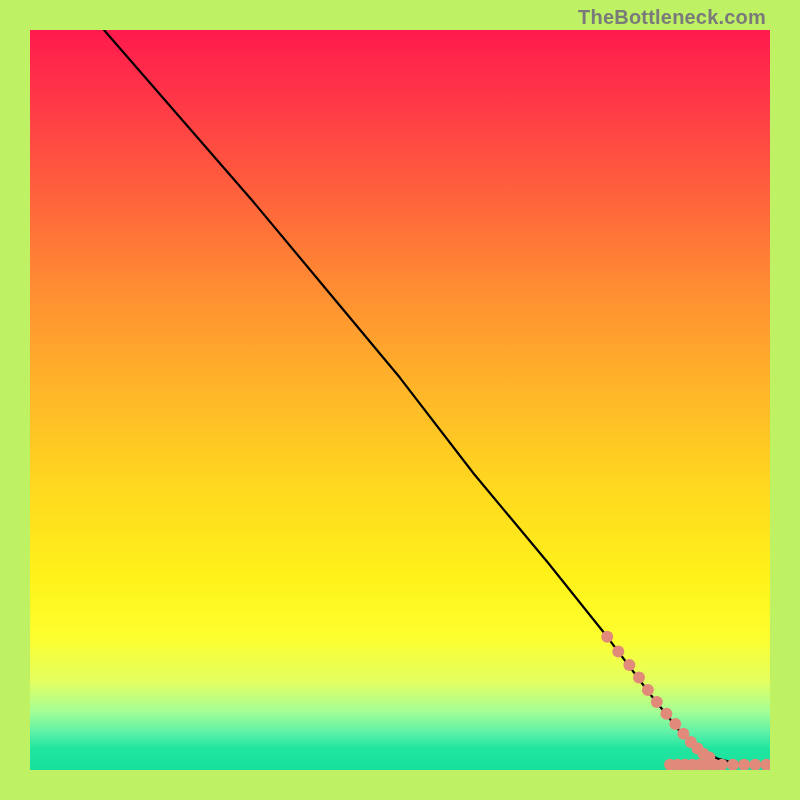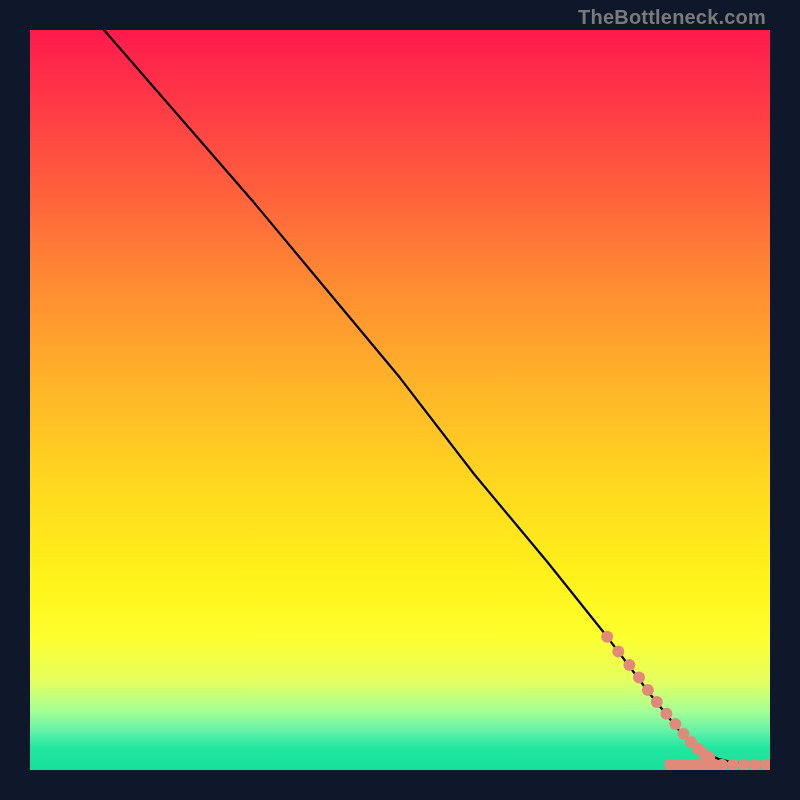--- a/index.html
+++ b/index.html
@@ -9,21 +9,21 @@
     height: 800px;
     background: #000;
     overflow: hidden;
   }
   .frame {
     position: absolute;
     left: 0;
     top: 0;
     width: 800px;
     height: 800px;
-    background: #0f172a;
+    background: #bef264;
   }
   .plot {
     position: absolute;
     left: 30px;
     top: 30px;
     width: 740px;
     height: 740px;
     overflow: hidden;
   }
   .gradient {

